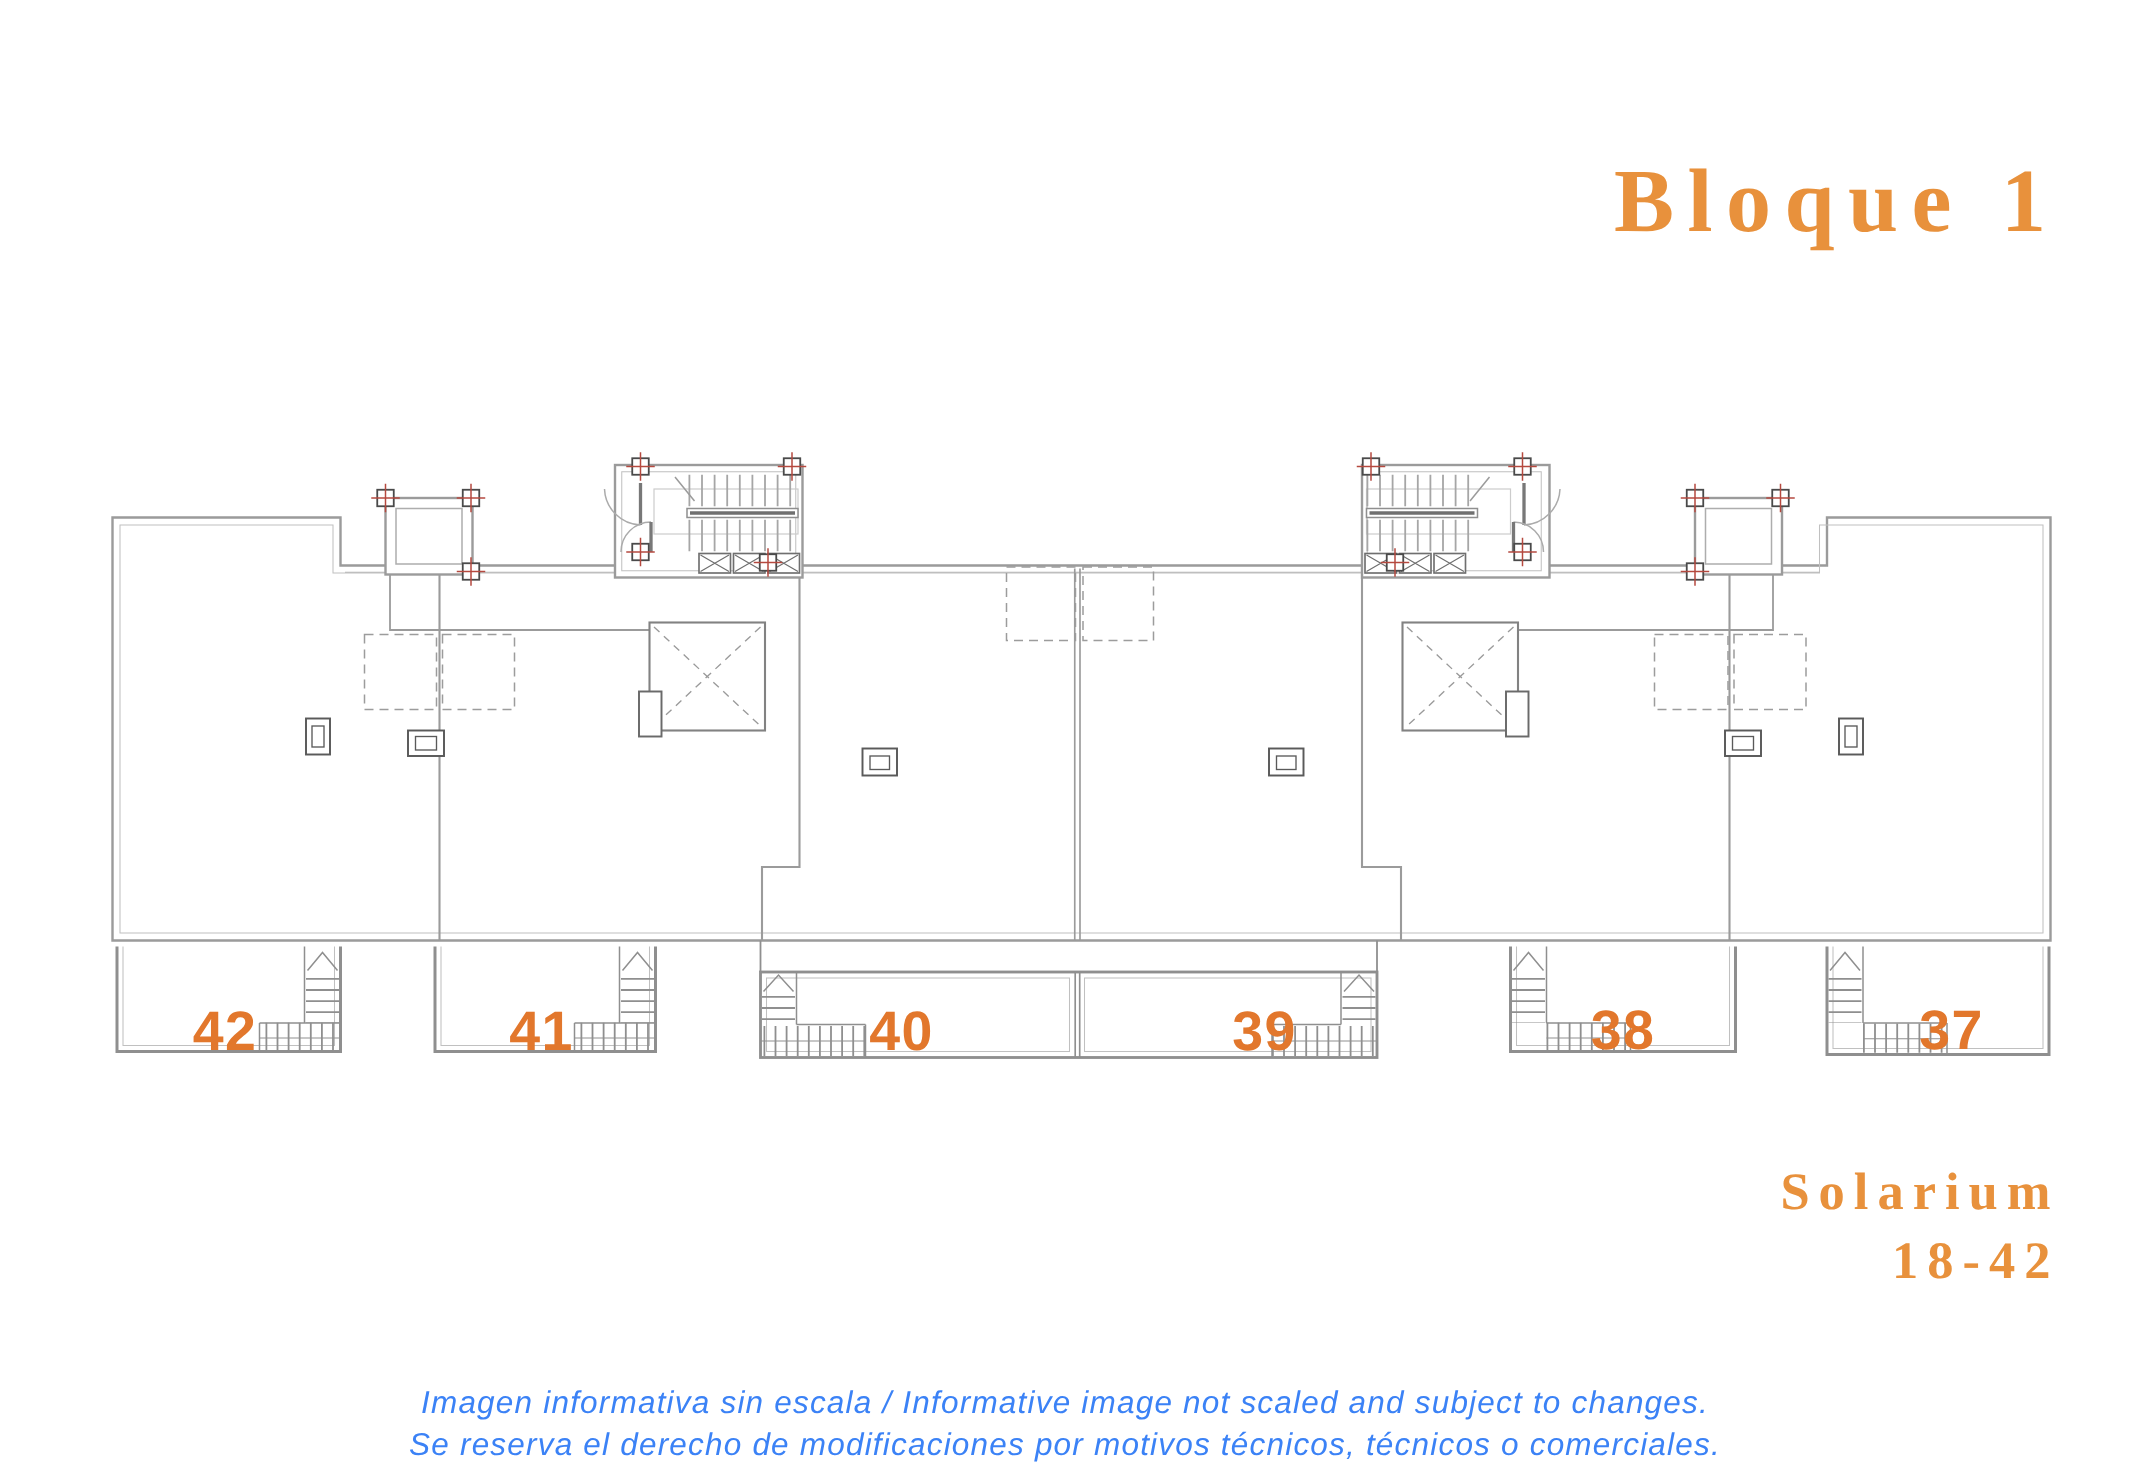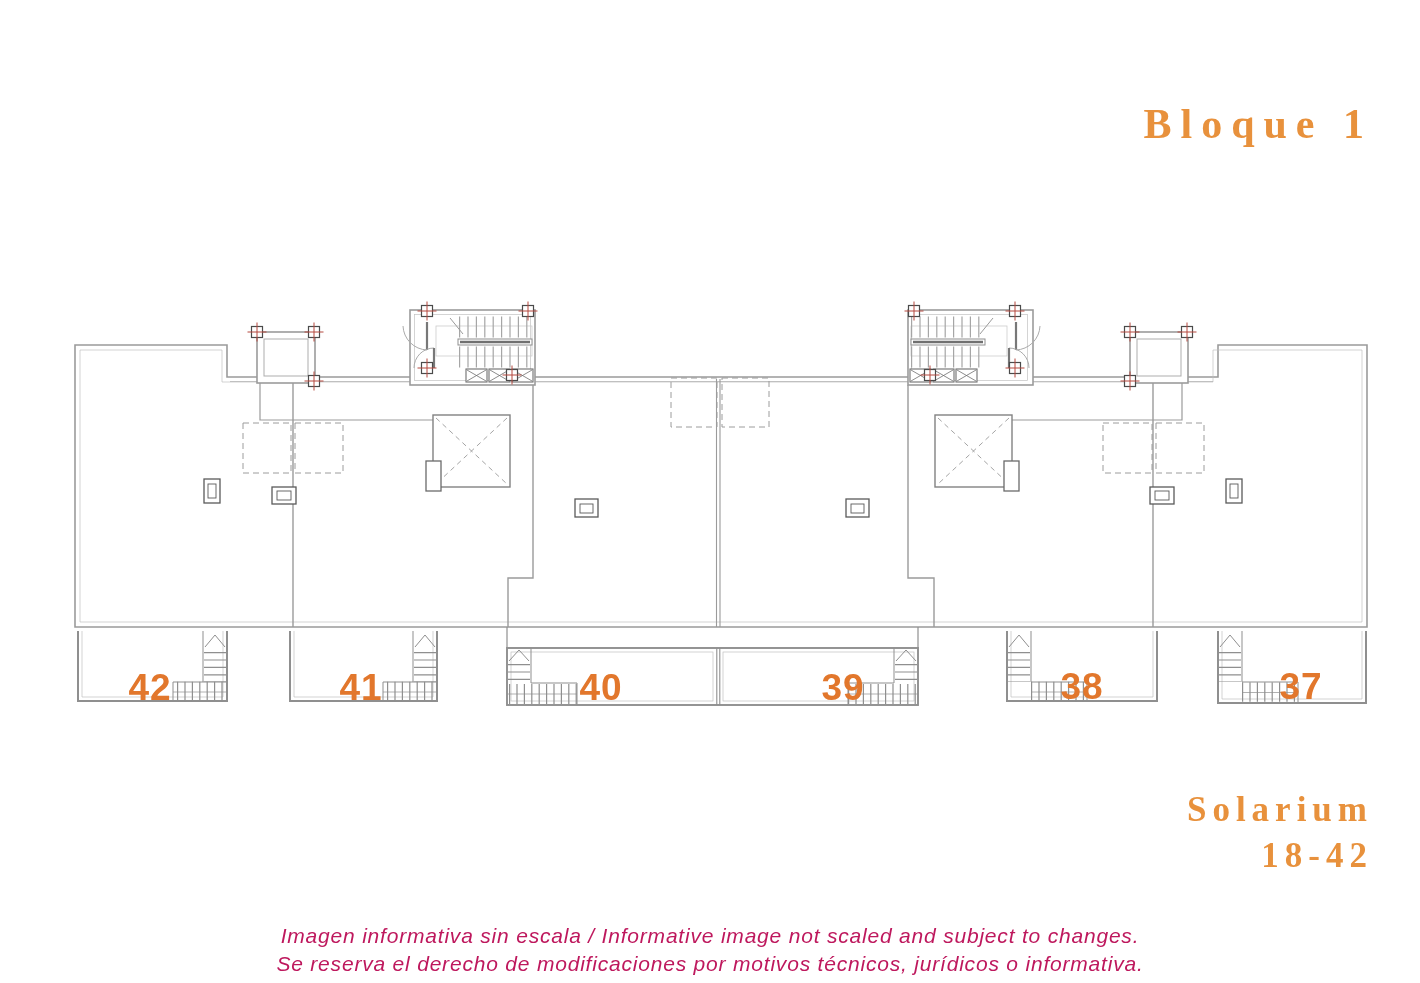--- a/index.html
+++ b/index.html
@@ -3,31 +3,31 @@
 <meta charset="utf-8">
 <style>
   html,body{margin:0;padding:0;background:#ffffff;}
   body{
     width:1420px;height:983px;position:relative;overflow:hidden;
     font-family:"Liberation Sans",sans-serif;
   }
   .page-title{
     position:absolute;top:100px;right:47px;
     font-family:"Liberation Serif",serif;font-weight:700;
-    font-size:42px;letter-spacing:9px;color:#e8913c;white-space:nowrap;
+    font-size:60px;letter-spacing:9px;color:#e8913c;white-space:nowrap;
   }
   .side-label{
     position:absolute;top:772px;right:47px;text-align:right;
     font-family:"Liberation Serif",serif;font-weight:700;
-    font-size:35px;line-height:1.32;letter-spacing:6px;color:#e8913c;margin-top:15px;
+    font-size:35px;line-height:1.32;letter-spacing:6px;color:#e8913c;
   }
   .footer-note{
     position:absolute;left:0;top:922px;width:100%;text-align:center;
     font-style:italic;font-size:21px;line-height:1.33;
-    letter-spacing:0.8px;color:#be185d;
+    letter-spacing:0.8px;color:#3b82f6;
   }
   .footer-note div{white-space:nowrap;}
   svg.plan{position:absolute;left:0;top:0;}
   svg text.unit-num{
     font-family:"Liberation Sans",sans-serif;font-weight:bold;
     font-size:37px;fill:#e2772c;letter-spacing:1px;text-anchor:middle;
   }
 </style>
 </head>
 <body>
@@ -262,14 +262,14 @@
     <text class="unit-num" x="361" y="700">41</text>
     <text class="unit-num" x="601" y="700">40</text>
     <text class="unit-num" x="843" y="700">39</text>
     <text class="unit-num" x="1082" y="699">38</text>
     <text class="unit-num" x="1301" y="699">37</text>
   </g>
 </svg>
 
 <div class="footer-note">
   <div>Imagen informativa sin escala /  Informative image not scaled and subject to changes.</div>
-  <div>Se reserva el derecho de modificaciones por motivos técnicos, jurídicos o informativa.</div>
+  <div>Se reserva el derecho de modificaciones por motivos técnicos, técnicos o comerciales.</div>
 </div>
 
 </body></html>

